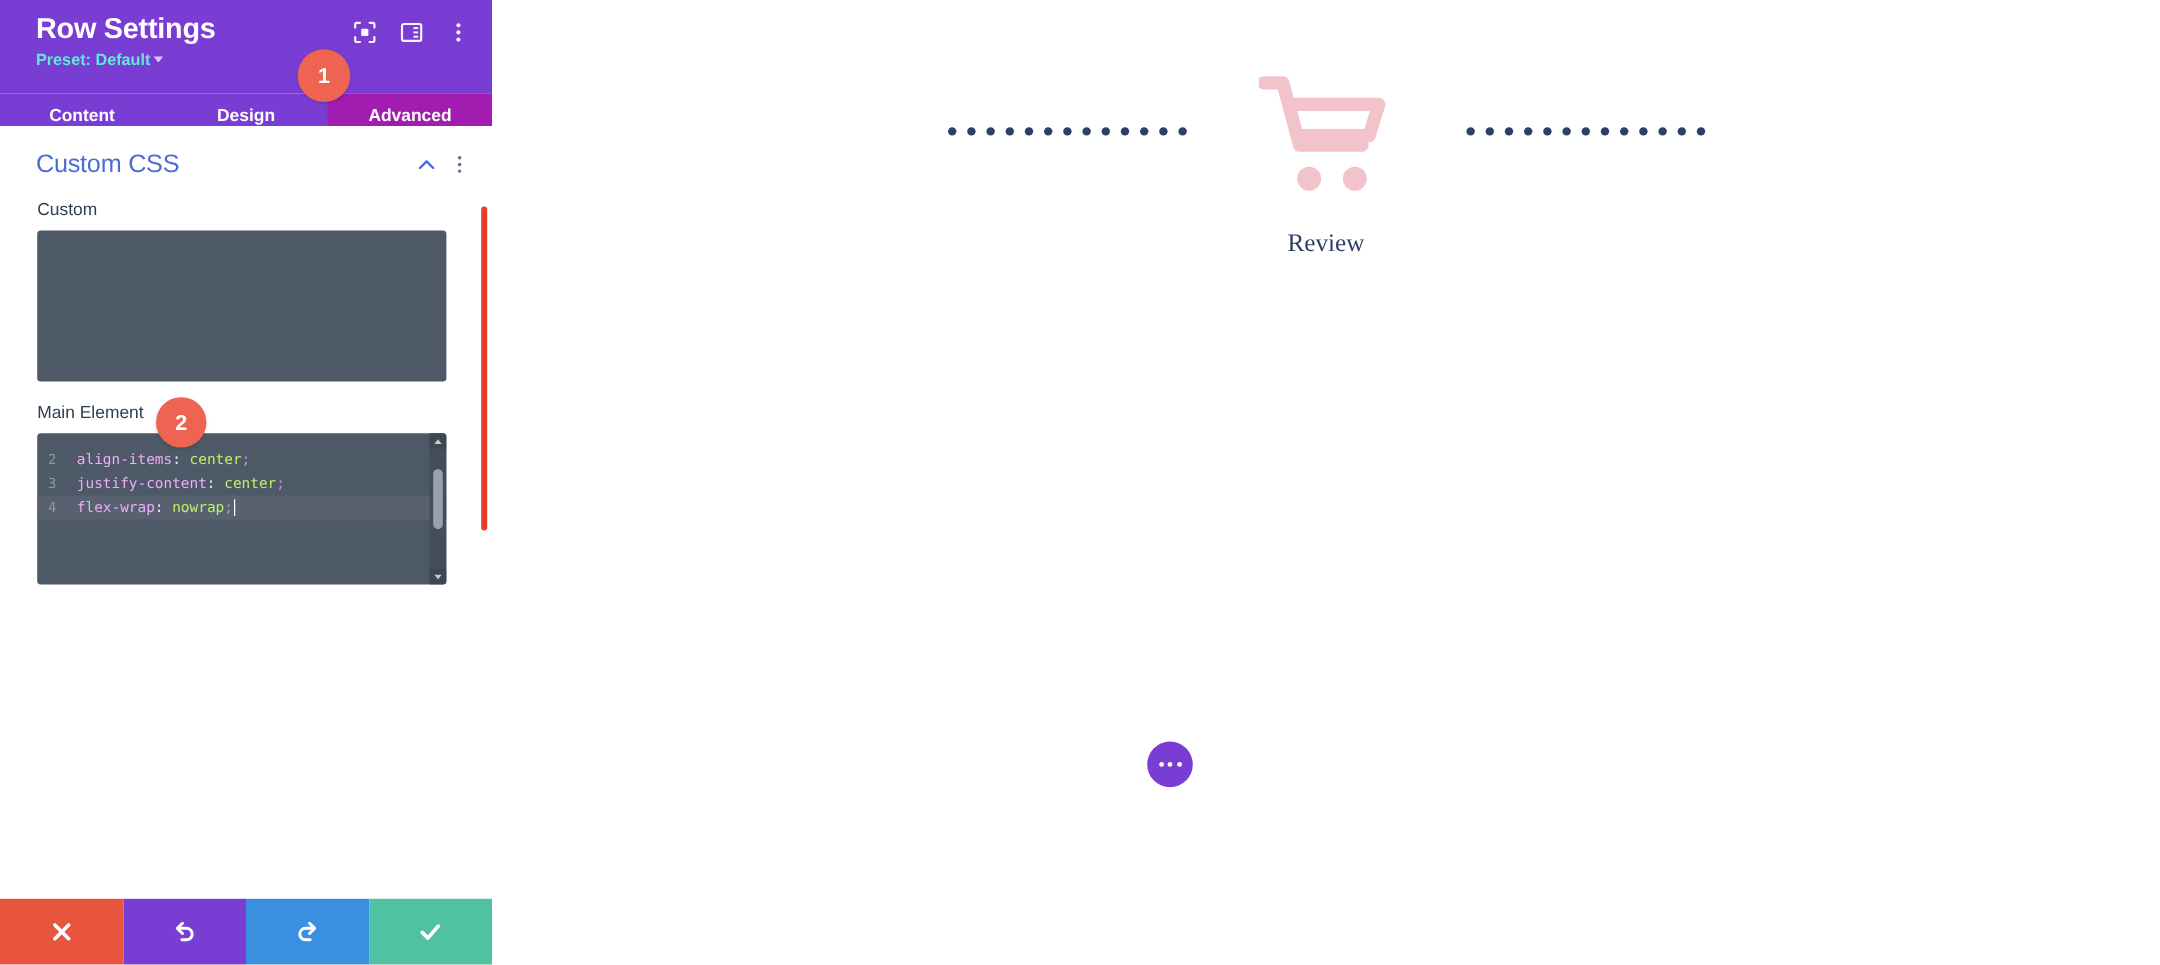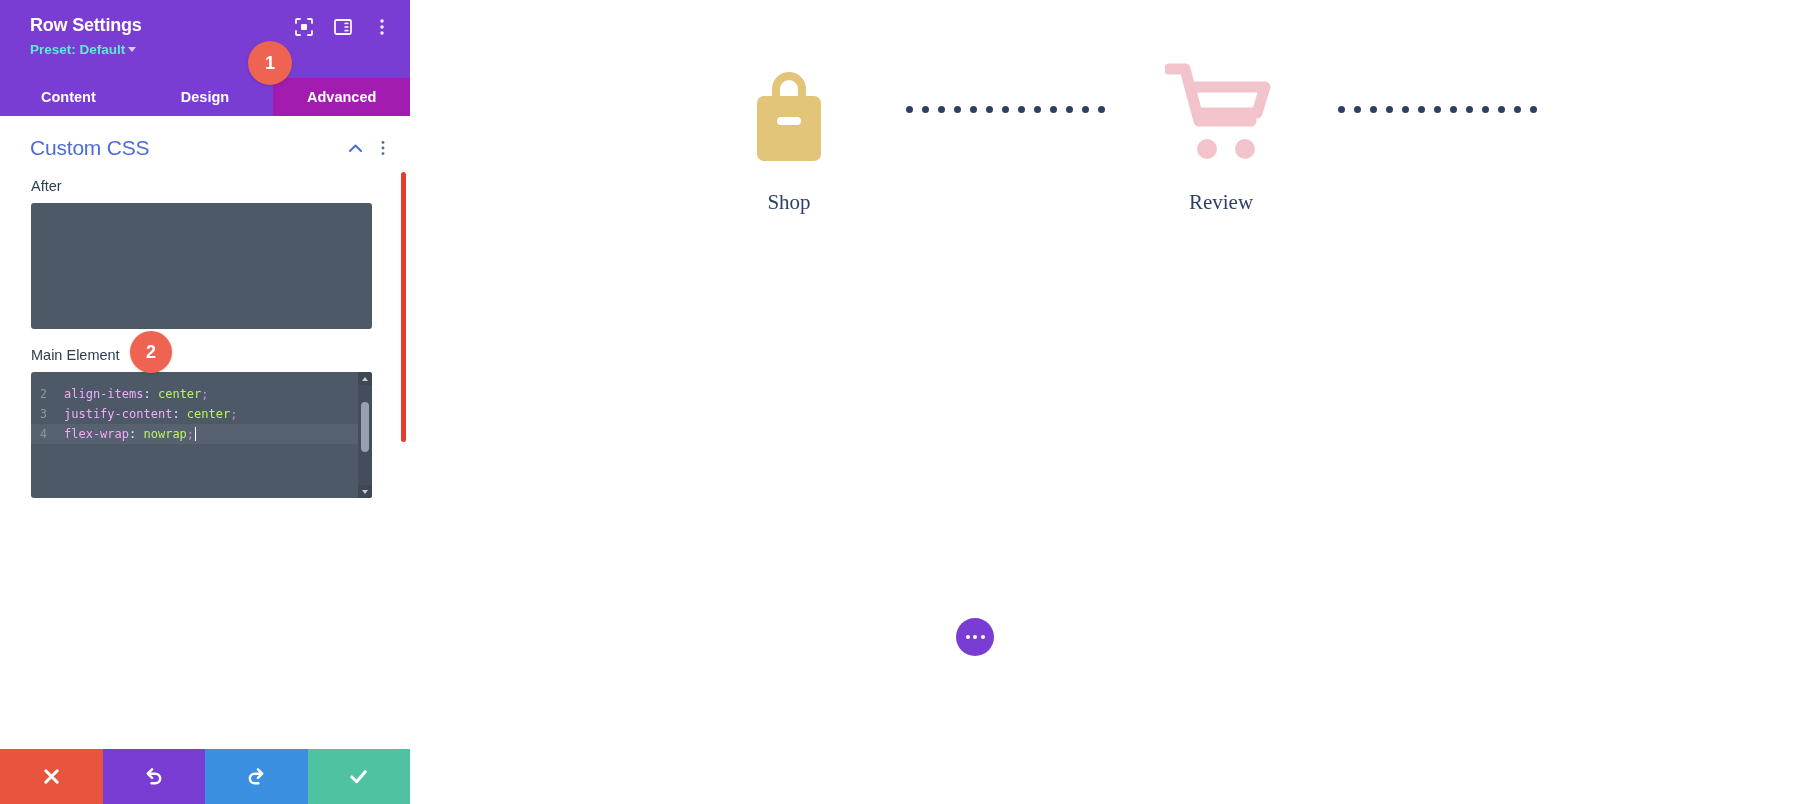--- a/index.html
+++ b/index.html
@@ -20,21 +20,21 @@
     overflow: hidden;
   }
   .panel-header {
     position: relative;
     background: #7A3DD4;
     height: 78px;
     padding: 10px 16px 0 30px;
   }
   .panel-title {
     color: #ffffff;
-    font-size: 18px;
+    font-size: 24px;
     font-weight: bold;
     letter-spacing: -0.2px;
     line-height: 30px;
   }
   .panel-preset {
     color: #5eead4;
     font-size: 13.5px;
     font-weight: bold;
     margin-top: 2px;
   }
@@ -65,21 +65,21 @@
     color: #ffffff;
     font-size: 14.5px;
     font-weight: bold;
     height: 38px;
     cursor: pointer;
   }
   .tab.active { background: #a21caf; }
 
   .panel-body {
     position: absolute;
-    top: 116px; left: 0;
+    top: 105px; left: 0;
     width: 410px; height: 552px;
     background: #ffffff;
     overflow: hidden;
   }
   .section-head {
     display: flex; align-items: center;
     padding: 20px 20px 0 30px;
   }
   .section-title {
     color: #4C6CD6;
@@ -298,21 +298,21 @@
           <path d="M3 11L8.5 5.5L14 11" fill="none" stroke="#4C6CD6" stroke-width="2" stroke-linecap="round" stroke-linejoin="round"></path>
         </svg>
         <svg class="dots-v" viewBox="0 0 14 18">
           <circle cx="7" cy="3.4" r="1.45" fill="#5A6B8C"></circle>
           <circle cx="7" cy="9" r="1.45" fill="#5A6B8C"></circle>
           <circle cx="7" cy="14.6" r="1.45" fill="#5A6B8C"></circle>
         </svg>
       </div>
 
       <div class="field">
-        <div class="field-label">After</div>
+        <div class="field-label">Custom</div>
         <div class="code-box"></div>
       </div>
 
       <div class="field">
         <div class="field-label">Main Element</div>
         <div class="code-box editor">
           <div class="code-lines">
             <div class="code-line">
               <span class="ln">2</span>
               <span class="tok-prop">align-items</span><span class="tok-colon">:</span>&nbsp;<span class="tok-val">center</span><span class="tok-semi">;</span>
@@ -371,30 +371,20 @@
       </div>
     </div>
   </div>
 
   <div class="badge" id="badge-1">1</div>
   <div class="badge" id="badge-2">2</div>
 
   <div class="canvas">
     <div class="steps">
 
-      <div class="step">
-        <div class="step-icon-wrap">
-          <svg width="80" height="100" viewBox="0 0 80 100">
-            <path d="M27 36V26a13 13 0 0126 0v10" fill="none" stroke="#E3C579" stroke-width="8" stroke-linecap="round"></path>
-            <rect x="8" y="33" width="64" height="65" rx="7" fill="#E3C579"></rect>
-            <rect x="28" y="54" width="24" height="8" rx="4" fill="#FFFFFF"></rect>
-          </svg>
-        </div>
-        <div class="step-label">Shop</div>
-      </div>
 
       <div class="connector">
         <i class="dot"></i>
           <i class="dot"></i>
           <i class="dot"></i>
           <i class="dot"></i>
           <i class="dot"></i>
           <i class="dot"></i>
           <i class="dot"></i>
           <i class="dot"></i>

